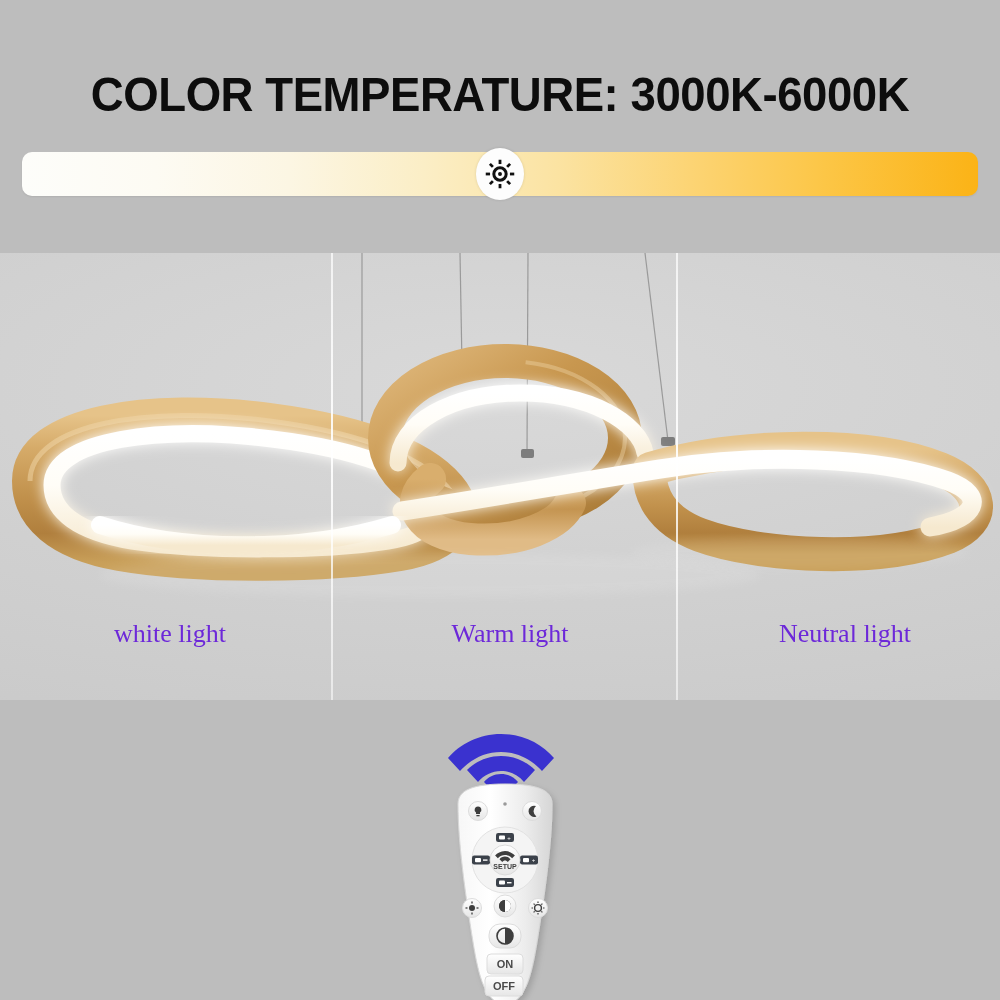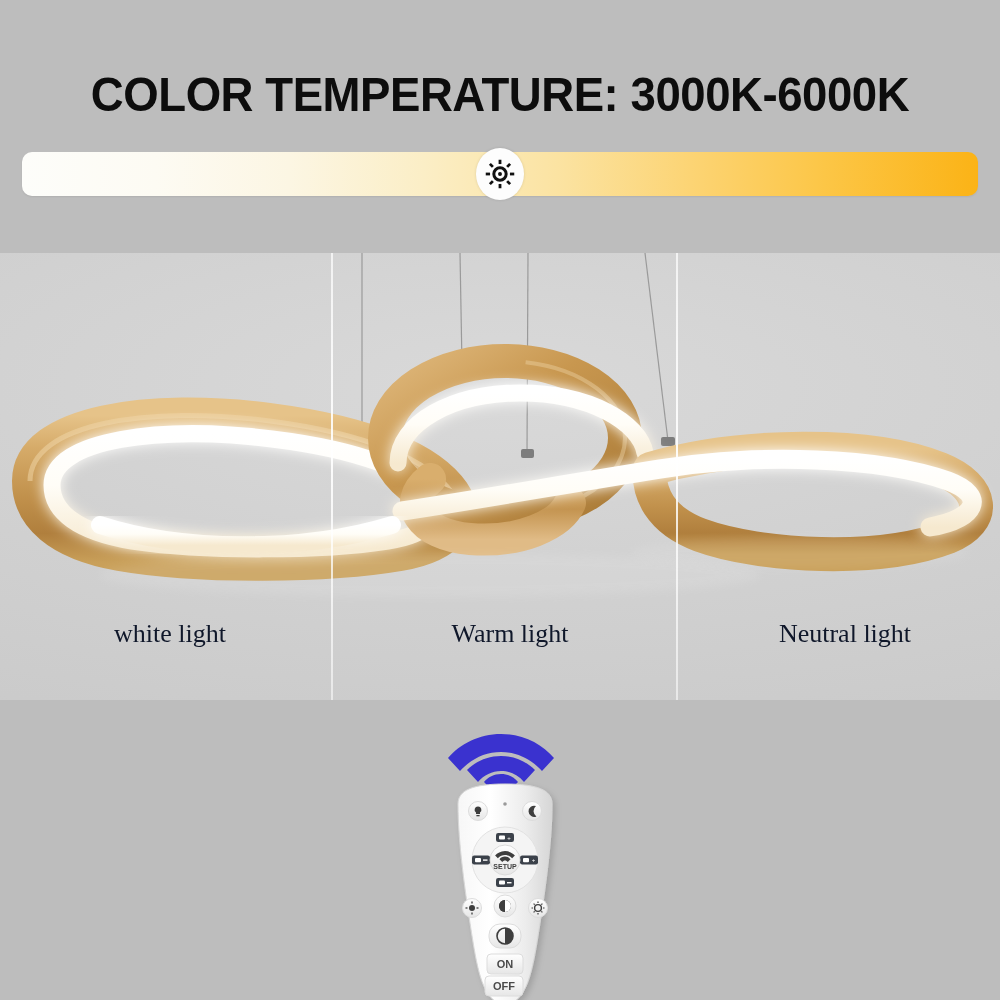--- a/index.html
+++ b/index.html
@@ -55,21 +55,21 @@
     background:linear-gradient(to bottom,rgba(255,255,255,.70),rgba(255,255,255,.92) 45%,rgba(255,255,255,.55));}
   .pane-div.one{left:331px;}
   .pane-div.two{left:676px;}
 
   .lamp-svg{position:absolute;left:0;top:0;width:1000px;height:447px;}
 
   .cap-row{position:absolute;left:0;top:366px;width:1000px;height:60px;}
   .cap{
     position:absolute;top:0;
     font-family:"Liberation Serif", serif;
-    font-size:26px;color:#0f172a;
+    font-size:26px;color:#6d28d9;
     text-align:center;white-space:nowrap;
   }
   .cap.c1{left:20px;width:300px;}
   .cap.c2{left:350px;width:320px;}
   .cap.c3{left:700px;width:290px;}
 
   
   .bottom-band{position:absolute;left:0;top:700px;width:1000px;height:300px;background:#bdbdbd;}
   .wifi-sig{position:absolute;left:446px;top:708px;width:110px;height:80px;}
   .remote-svg{position:absolute;left:425px;top:782px;width:160px;height:225px;}

